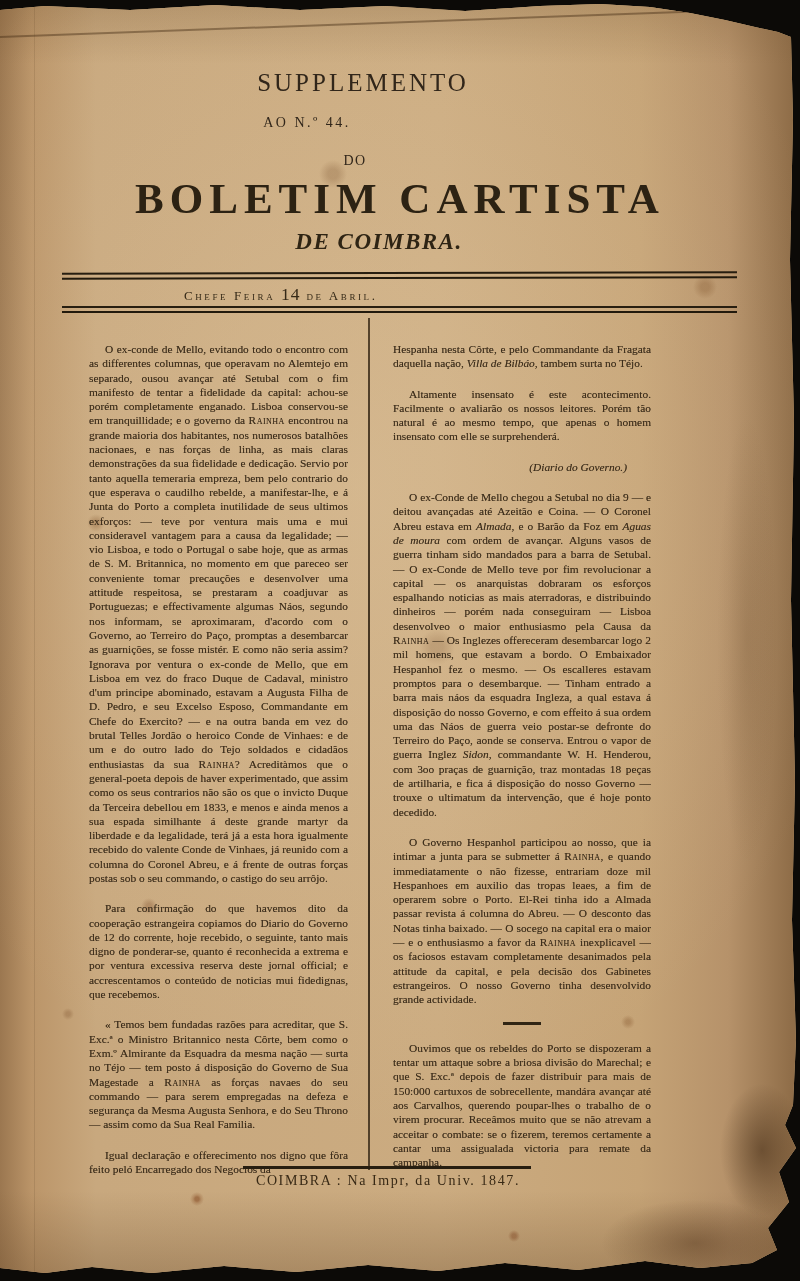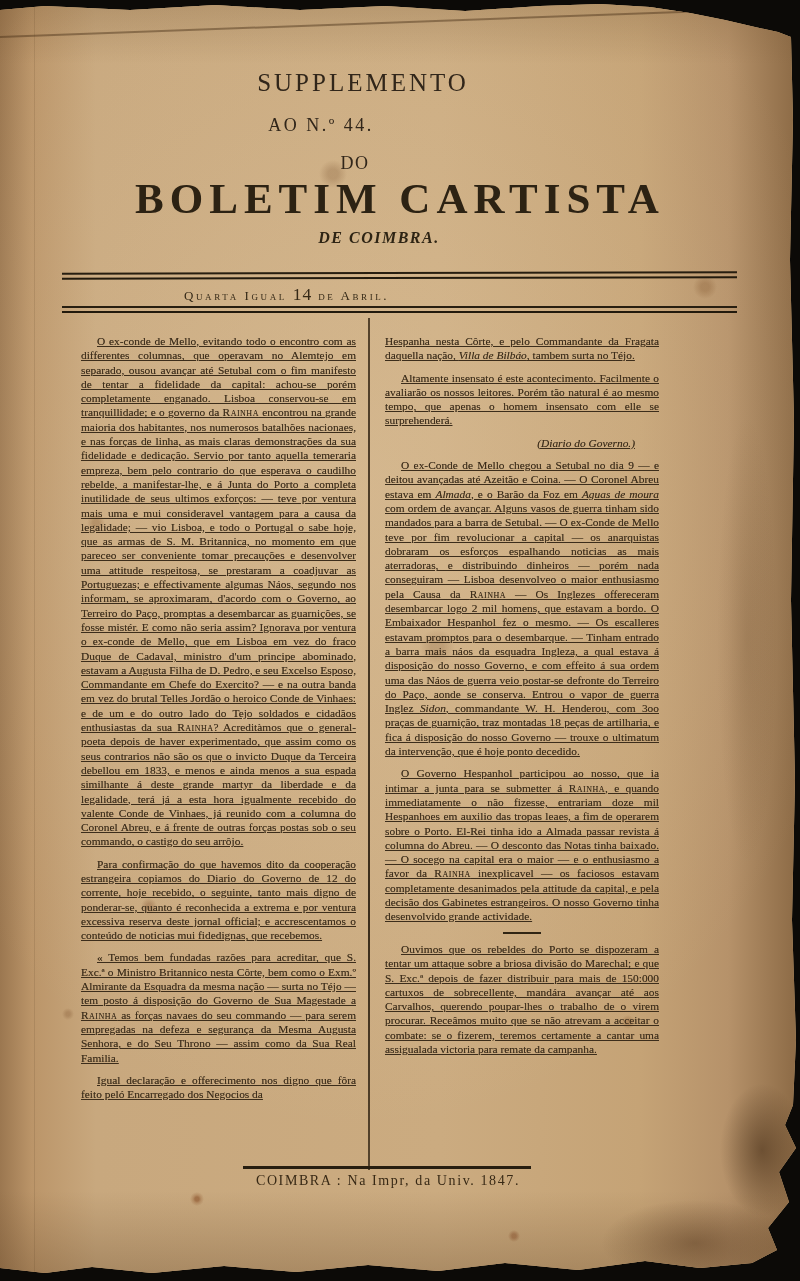--- a/index.html
+++ b/index.html
@@ -54,44 +54,44 @@
     pointer-events:none;
   }
   .crease-left {
     position:absolute; left:34px; top:0; width:1px; height:1281px;
     background:rgba(80,55,28,.14); pointer-events:none;
   }
   
   .mast { position:absolute; white-space:nowrap; color:#31261a; }
   .mast.centered { transform:translateX(-50%); }
   .m-supplement { top:69px;  left:363px; font-size:25px; letter-spacing:3px; }
-  .m-issue      { top:115px; left:321px; font-size:18px; letter-spacing:2.5px; }
-  .m-of         { top:153px; left:355px; font-size:18px; letter-spacing:1.5px; }
+  .m-issue      { top:115px; left:307px; font-size:14px; letter-spacing:2.5px; }
+  .m-of         { top:153px; left:355px; font-size:14px; letter-spacing:1.5px; }
   .m-title      { top:174px; left:400px; font-size:43px; font-weight:bold; letter-spacing:6px; color:#2c2213; margin:0; }
-  .m-subtitle   { top:229px; left:379px; font-size:16px; font-weight:bold; font-style:italic; letter-spacing:1.5px; color:#2e2414; }
+  .m-subtitle   { top:229px; left:379px; font-size:23px; font-weight:bold; font-style:italic; letter-spacing:1.5px; color:#2e2414; }
   .drule {
     position:absolute; left:62px; width:675px; height:3px;
     border-top:2.6px solid #271e10; border-bottom:2.8px solid #221a0d;
   }
   .drule.r1 { top:272px; transform:rotate(-0.12deg); }
   .drule.r2 { top:306px; }
   .dateline {
     position:absolute; top:284px; left:184px; white-space:nowrap;
     color:#352917; font-variant:small-caps; font-size:13px; letter-spacing:2.6px;
   }
   .dateline .day { font-size:17.5px; letter-spacing:1px; font-variant:normal; }
   
   .columns { position:absolute; left:73px; top:326px; width:594px; display:flex; }
   .col {
     width:291px; font-size:11.4px; line-height:14.3px;
     text-align:justify; color:#3c2d1b;
     text-shadow:0 0 .4px rgba(60,45,25,.55);
   }
   .col.right-col { width:290px; margin-left:13px; }
-  .col p { margin:8px; text-indent:16px;text-decoration:underline; }
+  .col p { margin:16px; text-indent:16px; }
   .col p.flush { text-indent:0; }
   .col p.attribution { text-align:right; padding-right:24px; font-style:italic; text-indent:0; }
   .sc { font-variant:small-caps; letter-spacing:.5px; }
   .i  { font-style:italic;text-align:right; }
   .section-rule { width:38px; height:2.4px; background:#302514; margin:3.5px auto; }
   .col-divider {
     position:absolute; left:368px; top:318px; width:1.7px; height:852px;
     background:linear-gradient(#55432c, #3a2c1a 70%, #55432c);
   }
   
@@ -110,21 +110,21 @@
   <div class="crease-left"></div>
 
   <div class="mast centered m-supplement">SUPPLEMENTO</div>
   <div class="mast centered m-issue">AO N.º 44.</div>
   <div class="mast centered m-of">DO</div>
   <h1 class="mast centered m-title">BOLETIM CARTISTA</h1>
   <div class="mast centered m-subtitle">DE COIMBRA.</div>
 
   <div class="drule r1"></div>
   <div class="dateline">
-    <span>Quarta Igual</span>
+    <span>Chefe Feira</span>
     <span class="day">14</span>
     <span>de Abril.</span>
   </div>
   <div class="drule r2"></div>
 
   <div class="columns">
     <section class="col left-col">
         <p><span>O ex-conde de Mello, evitando todo o encontro com as differentes columnas, que operavam no Alemtejo em separado, ousou avançar até Setubal com o fim manifesto de tentar a fidelidade da capital: achou-se porém completamente enganado. Lisboa conservou-se em tranquillidade; e o governo da </span><span class="sc">Rainha</span><span> encontrou na grande maioria dos habitantes, nos numerosos batalhões nacionaes, e nas forças de linha, as mais claras demonstrações da sua fidelidade e dedicação. Servio por tanto aquella temeraria empreza, bem pelo contrario do que esperava o caudilho rebelde, a manifestar-lhe, e á Junta do Porto a completa inutilidade de seus ultimos exforços: — teve por ventura mais uma e mui consideravel vantagem para a causa da legalidade; — vio Lisboa, e todo o Portugal o sabe hoje, que as armas de S. M. Britannica, no momento em que pareceo ser conveniente tomar precauções e desenvolver uma attitude respeitosa, se prestaram a coadjuvar as Portuguezas; e effectivamente algumas Náos, segundo nos informam, se aproximaram, d'acordo com o Governo, ao Terreiro do Paço, promptas a desembarcar as guarnições, se fosse mistér. E como não seria assim? Ignorava por ventura o ex-conde de Mello, que em Lisboa em vez do fraco Duque de Cadaval, ministro d'um principe abominado, estavam a Augusta Filha de D. Pedro, e seu Excelso Esposo, Commandante em Chefe do Exercito? — e na outra banda em vez do brutal Telles Jordão o heroico Conde de Vinhaes: e de um e do outro lado do Tejo soldados e cidadãos enthusiastas da sua </span><span class="sc">Rainha</span><span>? Acreditàmos que o general-poeta depois de haver experimentado, que assim como os seus contrarios não são os que o invicto Duque da Terceira debellou em 1833, e menos e ainda menos a sua espada similhante á deste grande martyr da liberdade e da legalidade, terá já a esta hora igualmente recebido do valente Conde de Vinhaes, já reunido com a columna do Coronel Abreu, e á frente de outras forças postas sob o seu commando, o castigo do seu arrôjo.</span></p>
         <p><span>Para confirmação do que havemos dito da cooperação estrangeira copiamos do Diario do Governo de 12 do corrente, hoje recebido, o seguinte, tanto mais digno de ponderar-se, quanto é reconhecida a extrema e por ventura excessiva reserva deste jornal official; e accrescentamos o conteúdo de noticias mui fidedignas, que recebemos.</span></p>
         <p><span>« Temos bem fundadas razões para acreditar, que S. Exc.ª o Ministro Britannico nesta Côrte, bem como o Exm.º Almirante da Esquadra da mesma nação — surta no Téjo — tem posto á disposição do Governo de Sua Magestade a </span><span class="sc">Rainha</span><span> as forças navaes do seu commando — para serem empregadas na defeza e segurança da Mesma Augusta Senhora, e do Seu Throno — assim como da Sua Real Familia.</span></p>

